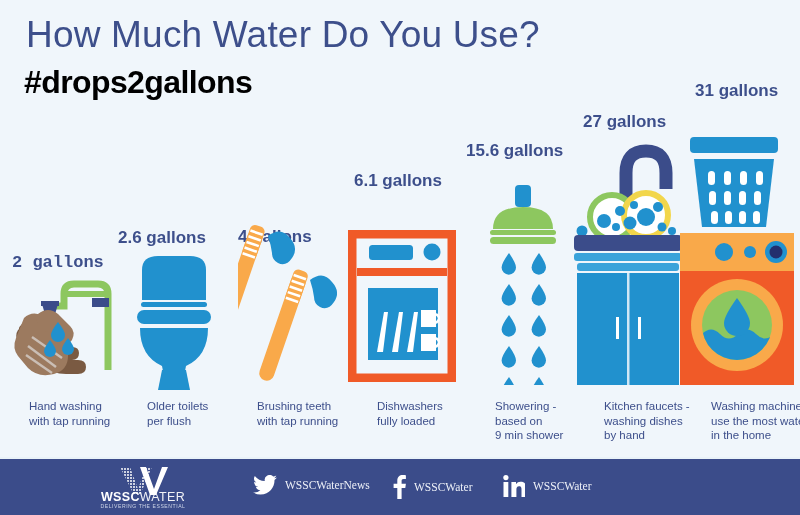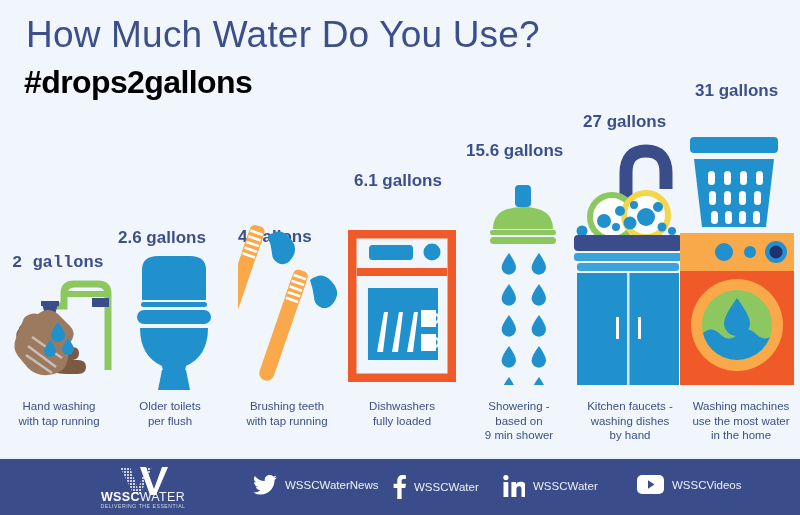--- a/index.html
+++ b/index.html
@@ -20,21 +20,21 @@
     font-size:32px;font-weight:bold;color:#000000;
     letter-spacing:-.6px;white-space:nowrap;
   }
 
   .gallons{
     position:absolute;font-size:17px;font-weight:bold;
     color:#3d4f8b;white-space:nowrap;
   }
   .caption{
     position:absolute;font-size:11.5px;color:#3d4f8b;
-    text-align:center;line-height:1.28;white-space:pre-line;
+    line-height:1.28;white-space:pre-line;padding-left:29px;
   }
 
   .icon{position:absolute;}
 
   
   .footer{
     position:absolute;left:0;bottom:0;width:800px;height:58px;
     background:#3b4c8a;
   }
   .footer-rule{
@@ -51,21 +51,21 @@
   .logo-word b{font-weight:bold;}
   .logo-word span{font-weight:normal;opacity:.93;}
   .logo-tag{
     position:absolute;left:88px;top:46px;width:110px;text-align:center;
     color:#cdd5e8;font-size:5.1px;letter-spacing:.55px;white-space:nowrap;
   }
   .social{
     position:absolute;top:18px;display:flex;align-items:center;gap:8px;
     color:#fff;
   }
-  .social .handle{font-size:11.5px;color:#eef1f8;white-space:nowrap;}
+  .social .handle{font-size:11.5px;color:#eef1f8;white-space:nowrap;font-family:Liberation Serif, serif;}
 </style>
 </head>
 <body>
 
 <div class="title">How Much Water Do You Use?</div>
 <div class="hashtag">#drops2gallons</div>
 
 <div class="gallons" style="left:12px;top:253px;font-family:Liberation Mono, monospace;">2 gallons</div>
 <div class="gallons" style="left:118px;top:228px;">2.6 gallons</div>
 <div class="gallons" style="left:238px;top:195px;margin-top:32px;">4 gallons</div>
@@ -312,20 +312,13 @@
 
   <div class="social" style="left:503px;">
     <svg width="22" height="22" viewBox="0 0 22 22">
       <rect x="0.5" y="7" width="4.8" height="15" fill="#ffffff"></rect>
       <circle cx="2.9" cy="2.6" r="2.6" fill="#ffffff"></circle>
       <path d="M8.4 7h4.6v2.1h.1a5 5 0 0 1 4.5-2.4c4.8 0 5.7 3.1 5.7 7.2V22h-4.8v-6.9c0-1.7 0-3.8-2.4-3.8s-2.7 1.8-2.7 3.7V22H8.4z" fill="#ffffff"></path>
     </svg>
     <span class="handle">WSSCWater</span>
   </div>
 
-  <div class="social" style="left:637px;">
-    <svg width="27" height="19" viewBox="0 0 27 19">
-      <rect x="0" y="0" width="27" height="19" rx="5" fill="#ffffff"></rect>
-      <path d="M11 5.2 L17.5 9.5 L11 13.8 Z" fill="#3b4c8a"></path>
-    </svg>
-    <span class="handle">WSSCVideos</span>
-  </div>
 </div>
 
 </body></html>

